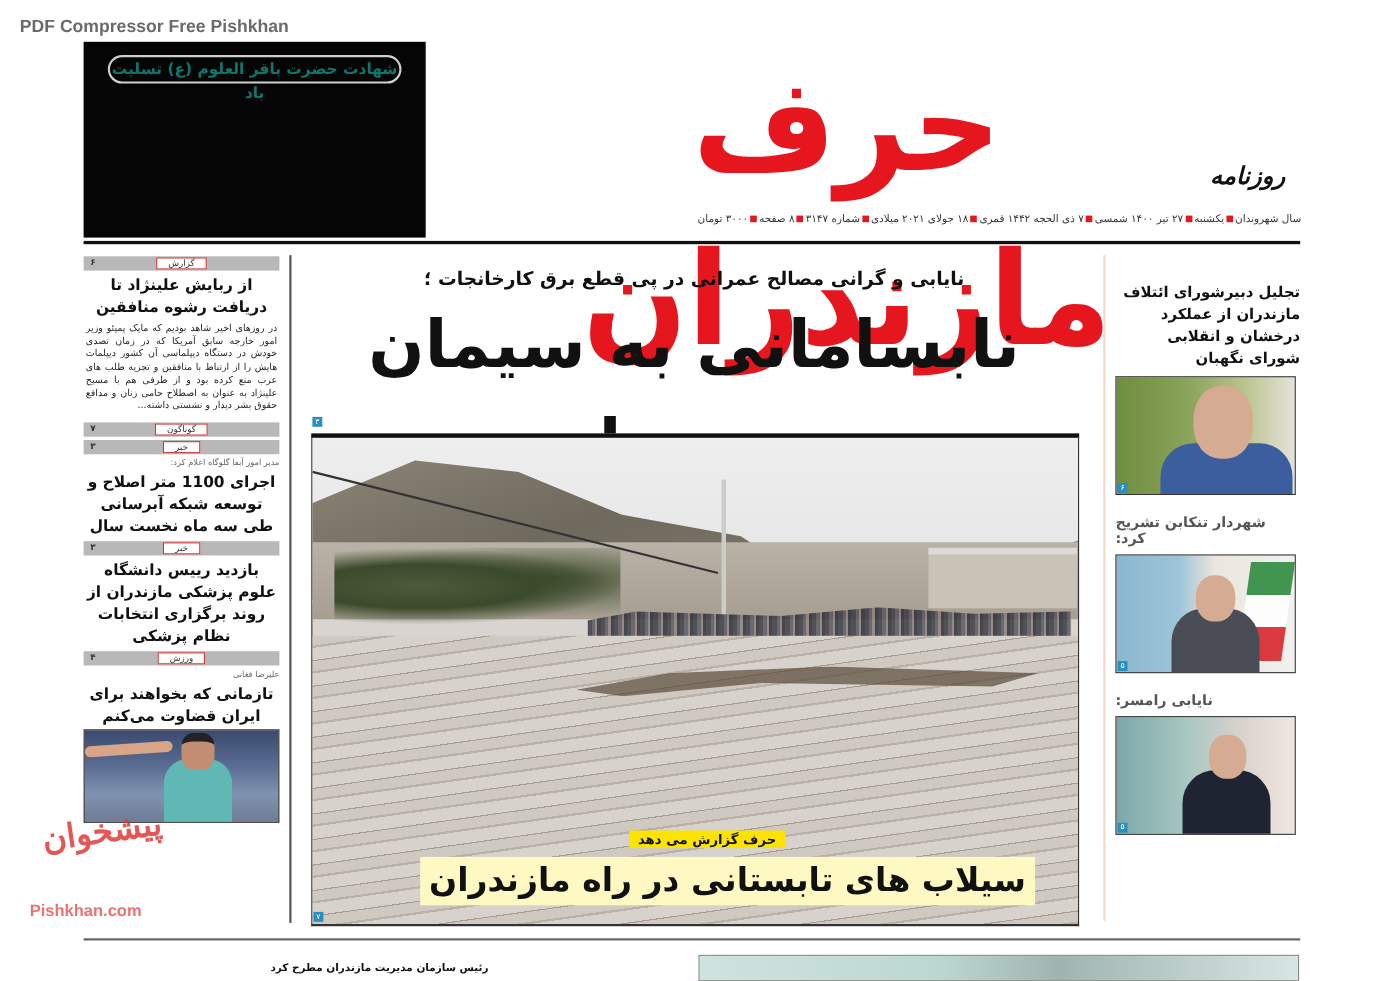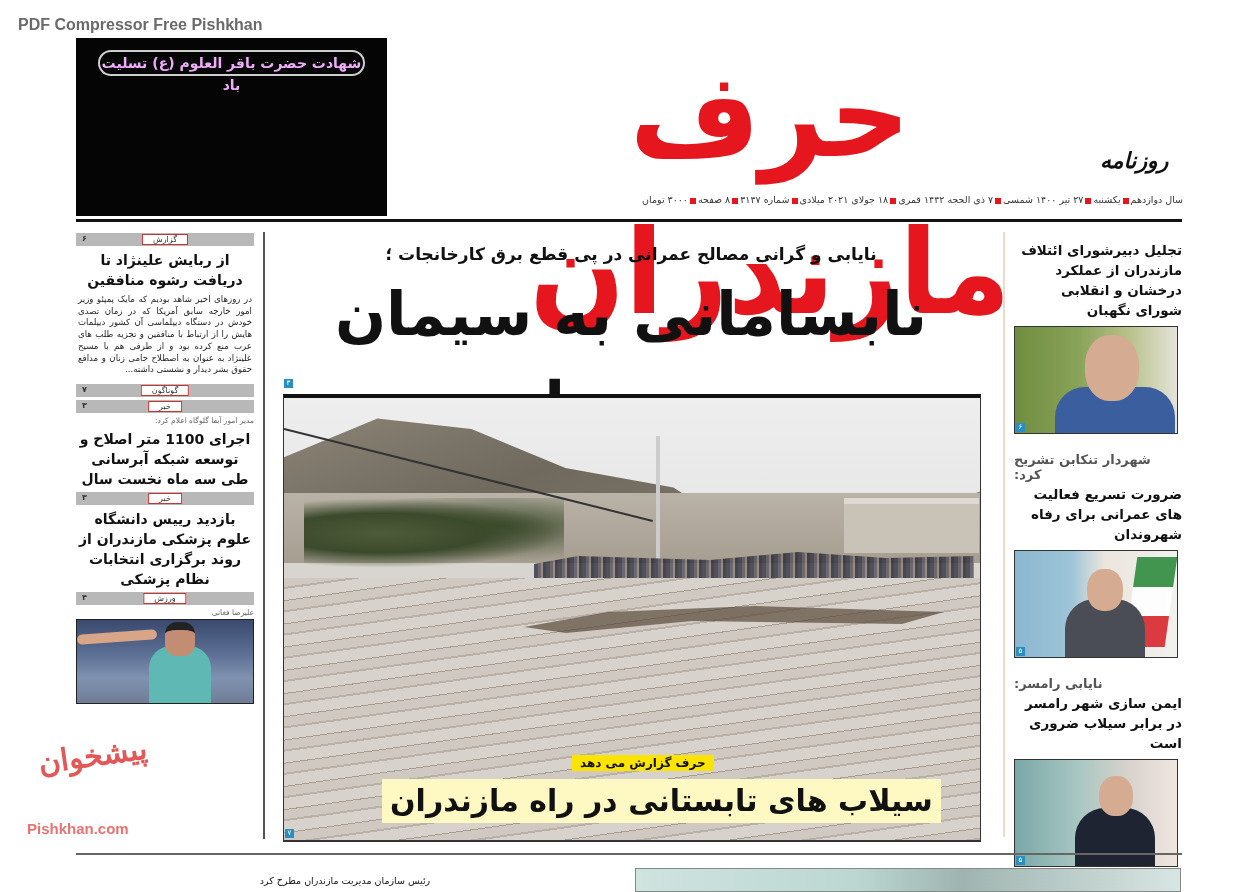--- a/index.html
+++ b/index.html
@@ -4,21 +4,21 @@
 <style>
   * { box-sizing: border-box; margin: 0; padding: 0; }
   html, body { width: 1250px; height: 892px; overflow: hidden; background: #ffffff; }
   body { position: relative; font-family: "DejaVu Sans", sans-serif; color: #111; }
 
   
   .pdf-banner { position: absolute; left: 18px; top: 16px; font-family: "Liberation Sans", sans-serif; font-weight: bold; font-size: 16px; color: #6a6a6a; }
 
   
   .mourn { position: absolute; left: 76px; top: 38px; width: 311px; height: 178px; background: #050505; overflow: hidden; }
-  .mourn-caption { position: absolute; left: 22px; right: 22px; top: 12px; height: 26px; border: 2px solid #cfcfcf; border-radius: 14px; color: #f0abfc; font-size: 14px; font-weight: bold; text-align: center; line-height: 22px; direction: rtl; }
+  .mourn-caption { position: absolute; left: 22px; right: 22px; top: 12px; height: 26px; border: 2px solid #cfcfcf; border-radius: 14px; color: #0f766e; font-size: 14px; font-weight: bold; text-align: center; line-height: 22px; direction: rtl; }
   .mourn-frame { position: absolute; left: 18px; top: 52px; width: 275px; height: 110px; }
   .mourn-frame .panel { position: absolute; left: 40px; right: 40px; top: 5px; bottom: 10px; border: 2px solid #2f8a3a; background: #0a0a0a; }
   .mourn-frame .lobe { position: absolute; top: 20px; width: 46px; height: 70px; border: 2px solid #3aa447; border-radius: 50%; background: radial-gradient(circle, #1a5a22 0%, #0a1a0c 70%); }
   .mourn-frame .lobe.l { left: 2px; }
   .mourn-frame .lobe.r { right: 2px; }
   .mourn-frame .arch { position: absolute; left: 102px; top: -4px; width: 72px; height: 108px; border: 2px solid #3aa447; border-radius: 36px 36px 20px 20px; background: radial-gradient(circle at 50% 40%, #2a7a30 0%, #0c2a10 65%); }
   .mourn-calligraphy { position: absolute; left: 80px; top: 28px; width: 120px; text-align: center; color: #f2f2f2; font-family: "DejaVu Serif", serif; font-size: 30px; font-weight: bold; font-style: italic; direction: rtl; text-shadow: 0 0 3px #9f9; }
 
   
   .masthead-title { position: absolute; left: 445px; top: 40px; width: 650px; height: 150px; color: #e5161d; font-family: "DejaVu Sans", sans-serif; font-weight: 900; font-size: 112px; line-height: 150px; text-align: center; direction: rtl; letter-spacing: -4px; transform: scaleY(1.05); }
@@ -61,48 +61,48 @@
   .mp-water { position: absolute; left: 0; top: 180px; width: 100%; height: 268px; background: repeating-linear-gradient(172deg, #cfc9c2 0 9px, #b9b1a8 9px 11px, #d7d2cc 11px 22px, #a69c90 22px 23px); }
   .mp-debris { position: absolute; left: 240px; top: 205px; width: 420px; height: 30px; background: #5a4a3a; opacity: 0.7; clip-path: polygon(0 80%, 20% 30%, 55% 10%, 100% 30%, 90% 70%, 40% 60%, 10% 100%); }
   .photo-kicker { position: absolute; left: 288px; top: 357px; background: #fde400; padding: 1px 8px; font-size: 12px; font-weight: bold; direction: rtl; }
   .photo-title { position: absolute; left: 98px; top: 381px; background: #fef9c3; padding: 0 8px; font-size: 30px; font-weight: 900; direction: rtl; line-height: 44px; }
 
   
   .vrule-right { position: absolute; left: 1003px; top: 232px; width: 2px; height: 605px; background: #f0d9c6; }
   .right-col { position: absolute; left: 1014px; top: 240px; width: 168px; }
   .r-item { margin-bottom: 10px; }
   .r-kicker { font-size: 13px; color: #555; direction: rtl; text-align: left; margin-bottom: 2px; font-weight: bold; }
-  .r-head { font-weight: bold; font-size: 13.5px; line-height: 20px; direction: rtl; text-align: right; }
+  .r-head { font-weight: bold; font-size: 13.5px; line-height: 20px; direction: rtl; text-align: right; margin-top: 16px; }
   .r-photo { position: relative; width: 164px; height: 108px; margin-top: 6px; border: 1px solid #333; overflow: hidden; }
   .r-photo.p1 { background: linear-gradient(90deg, #6f8d3f 0%, #8aa35a 40%, #b7c189 70%, #e5e3da 100%); }
   .r-photo.p2 { background: linear-gradient(90deg, #8ab7cf 0%, #9ec4d8 35%, #ebe5dd 55%, #f1f1ef 100%); }
   .r-photo.p3 { background: linear-gradient(90deg, #7aa8a8 0%, #a9c7c2 40%, #d9d2cc 70%, #efe6df 100%); }
   .person { position: absolute; }
   .person .face { position: absolute; background: #d5ac92; border-radius: 45%; }
   .person .suit { position: absolute; background: #2f3f66; border-radius: 30px 30px 0 0; }
   .flag-ir { position: absolute; right: 6px; top: 6px; width: 40px; height: 90px; background: linear-gradient(180deg, #2e8b3e 0 33%, #ffffff 33% 66%, #d8262d 66% 100%); transform: skewX(-8deg); opacity: 0.9; }
 
   
   .rule-bottom { position: absolute; left: 76px; top: 853px; width: 1106px; height: 2px; background: #666; }
-  .bottom-kicker { position: absolute; left: 230px; top: 875px; width: 230px; font-size: 9.5px; font-weight: normal; direction: rtl; text-align: center; }
+  .bottom-kicker { position: absolute; left: 230px; top: 875px; width: 230px; font-size: 9.5px; font-weight: bold; direction: rtl; text-align: center; }
   .bottom-photo { position: absolute; left: 635px; top: 868px; width: 546px; height: 24px; background: linear-gradient(90deg, #cfe3df 0%, #bcd7d2 40%, #9fb4b0 60%, #d8e6e3 100%); border: 1px solid #888; }
 </style>
 </head>
 <body>
 
 <div class="pdf-banner">PDF Compressor Free Pishkhan</div>
 
 <div class="mourn">
   <div class="mourn-caption">شهادت حضرت باقر العلوم (ع) تسلیت باد</div>
 </div>
 
 <div class="masthead-title">حرف مازندران</div>
 <div class="masthead-sub">روزنامه</div>
 <div class="dateline">
-  <span>سال دوازدهم</span><span class="sep"></span><span>یکشنبه</span><span class="sep"></span><span>۲۷ تیر ۱۴۰۰ شمسی</span><span class="sep"></span><span>۷ ذی الحجه ۱۴۴۲ قمری</span><span class="sep"></span><span>۱۸ جولای ۲۰۲۱ میلادی</span><span class="sep"></span><span>شماره ۳۱۴۷</span><span class="sep"></span><span>۸ صفحه</span><span class="sep"></span><span>۳۰۰۰ تومان</span>
+  <span>سال شهروندان</span><span class="sep"></span><span>یکشنبه</span><span class="sep"></span><span>۲۷ تیر ۱۴۰۰ شمسی</span><span class="sep"></span><span>۷ ذی الحجه ۱۴۴۲ قمری</span><span class="sep"></span><span>۱۸ جولای ۲۰۲۱ میلادی</span><span class="sep"></span><span>شماره ۳۱۴۷</span><span class="sep"></span><span>۸ صفحه</span><span class="sep"></span><span>۳۰۰۰ تومان</span>
 </div>
 <div class="rule-top"></div>
 
 <div class="vrule-left"></div>
 <div class="left-col">
   <div class="section-bar">
     <span class="pg">۶</span>
     <span class="tag">گزارش</span>
   </div>
   <div class="left-head">از ربایش علینژاد تا دریافت رشوه منافقین</div>
@@ -124,20 +124,21 @@
     <span class="pg">۳</span>
     <span class="tag">خبر</span>
   </div>
   <div class="left-head">بازدید رییس دانشگاه علوم پزشکی مازندران از روند برگزاری انتخابات نظام پزشکی</div>
 
   <div class="section-bar">
     <span class="pg">۴</span>
     <span class="tag">ورزش</span>
   </div>
   <div class="kicker-small">علیرضا فغانی</div>
+  <div class="left-head">تازمانی که بخواهند برای ایران قضاوت می‌کنم</div>
   <div class="sports-photo">
     <div class="arm"></div>
     <div class="ref"></div>
     <div class="head"></div>
   </div>
 </div>
 <div class="watermark-fa">پیشخوان</div>
 <div class="watermark-en">Pishkhan.com</div>
 
 <div class="kicker-main">نایابی و گرانی مصالح عمرانی در پی قطع برق کارخانجات ؛</div>
@@ -168,33 +169,31 @@
     <div class="r-photo p1">
       <div class="person" style="left:40px; top:0;">
         <div class="suit" style="left:0; top:60px; width:120px; height:50px; background:#3b5e9e;"></div>
         <div class="face" style="left:30px; top:8px; width:54px; height:66px;"></div>
       </div>
       <div class="page-badge" style="left:1px; bottom:1px;">۶</div>
     </div>
   </div>
   <div class="r-item" style="margin-top:18px">
     <div class="r-kicker">شهردار تنکابن تشریح کرد:</div>
-    <div class="r-head">ضرورت تسریع فعالیت های عمرانی برای رفاه شهروندان</div>
     <div class="r-photo p2">
       <div class="flag-ir"></div>
       <div class="person" style="left:50px; top:0;">
         <div class="suit" style="left:0; top:48px; width:80px; height:60px; background:#4a4d55;"></div>
         <div class="face" style="left:22px; top:18px; width:36px; height:42px;"></div>
       </div>
       <div class="page-badge" style="left:1px; bottom:1px;">۵</div>
     </div>
   </div>
   <div class="r-item" style="margin-top:18px">
     <div class="r-kicker">نایابی رامسر:</div>
-    <div class="r-head">ایمن سازی شهر رامسر در برابر سیلاب ضروری است</div>
     <div class="r-photo p3">
       <div class="person" style="left:60px; top:0;">
         <div class="suit" style="left:0; top:48px; width:80px; height:60px; background:#1f2433;"></div>
         <div class="face" style="left:24px; top:16px; width:34px; height:40px;"></div>
       </div>
       <div class="page-badge" style="left:1px; bottom:1px;">۵</div>
     </div>
   </div>
 </div>
 

